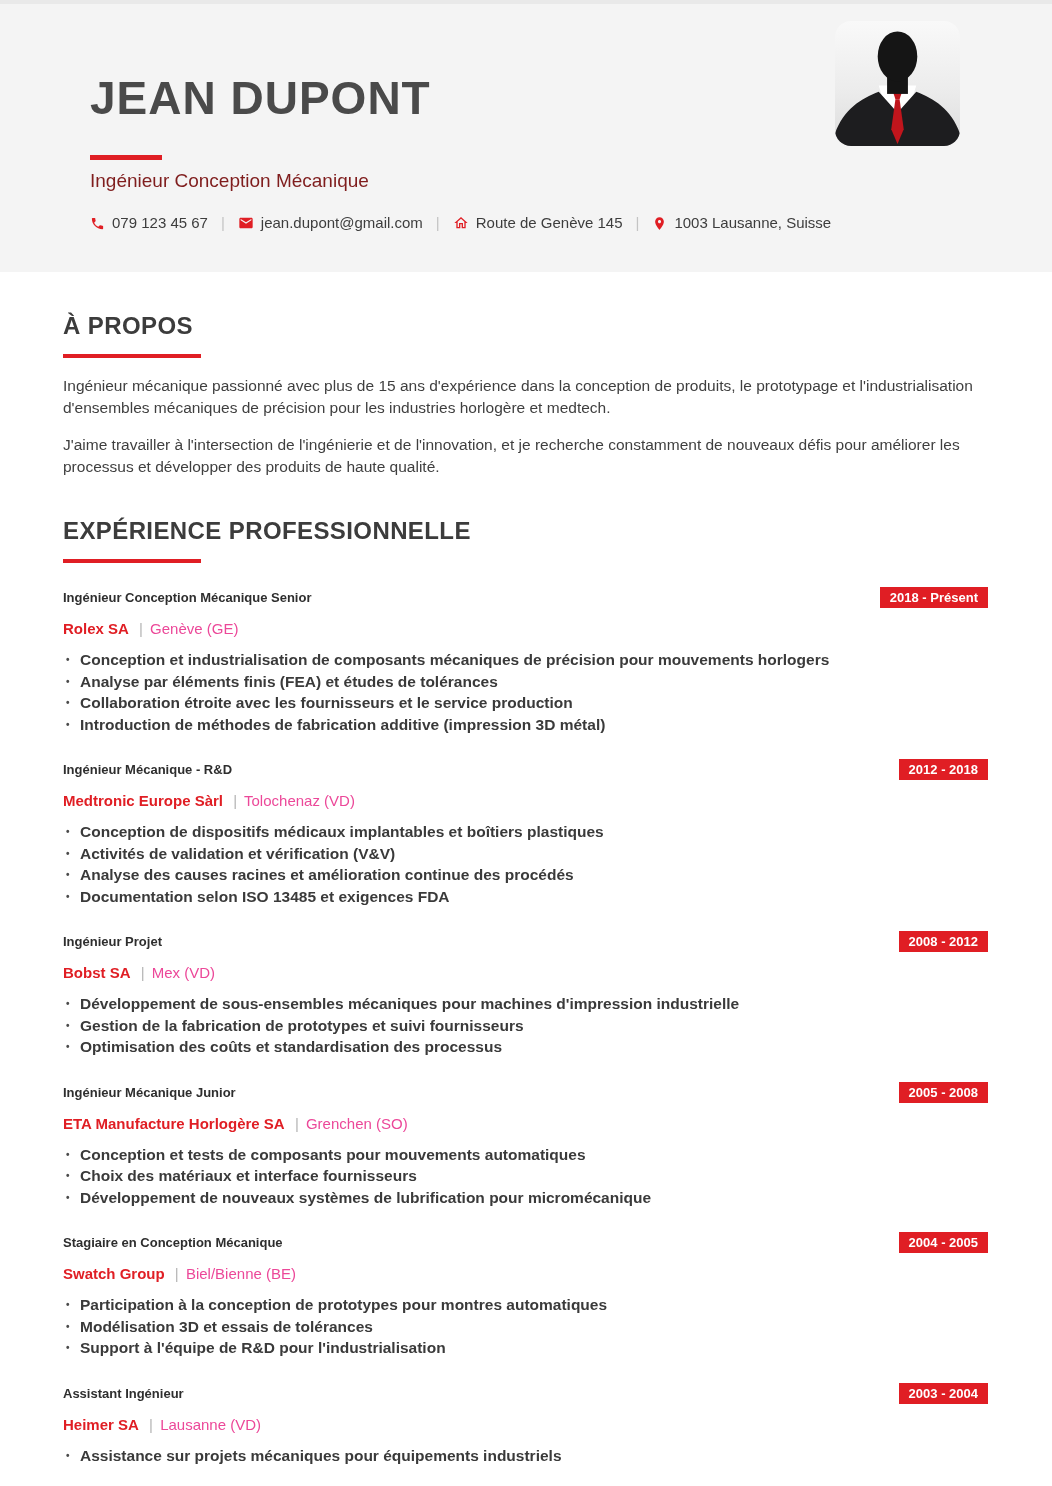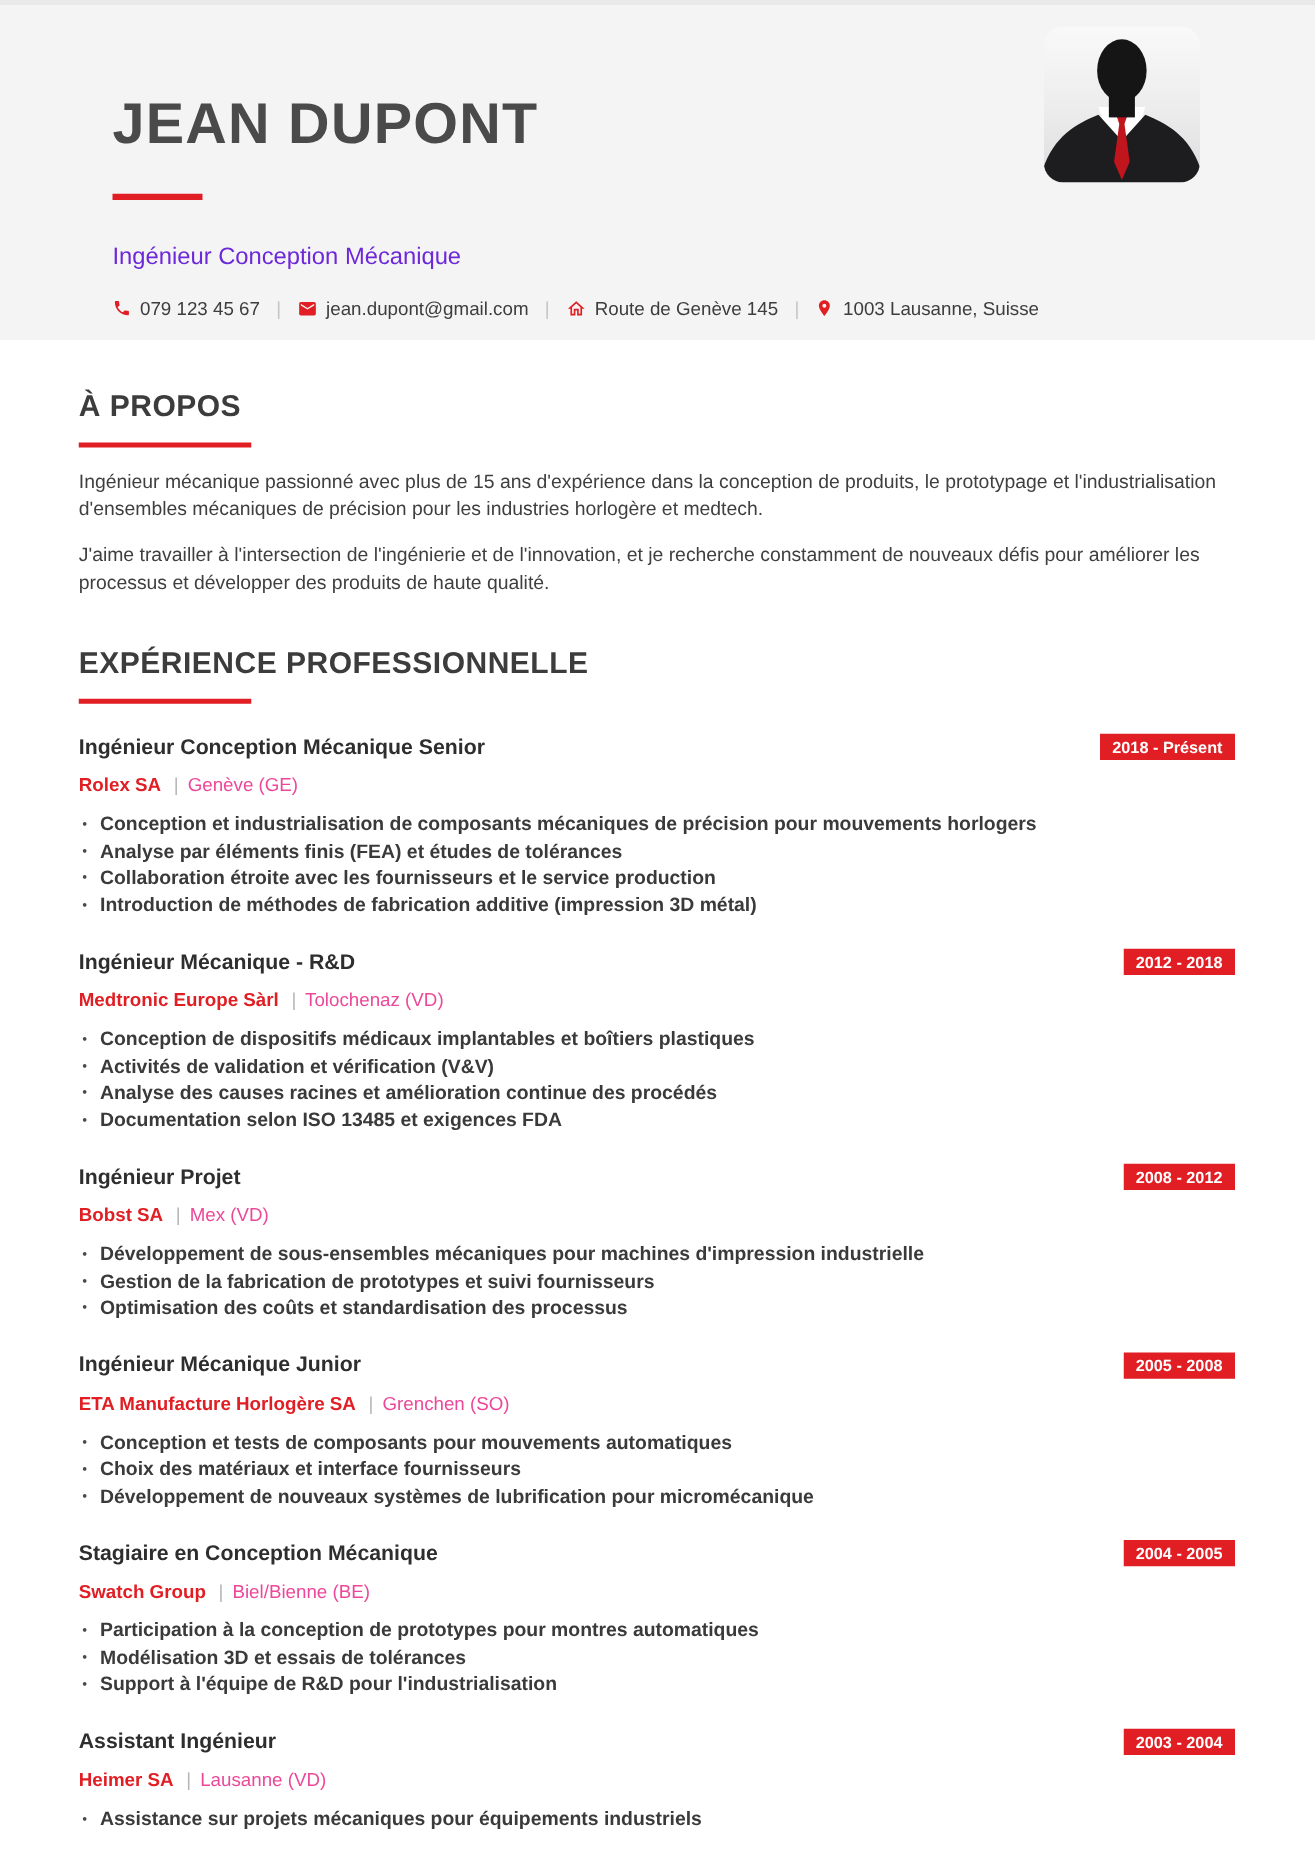--- a/index.html
+++ b/index.html
@@ -26,33 +26,33 @@
     line-height:1.05;
     font-weight:700;
     letter-spacing:1px;
     color:#4a4a4a;
   }
   .name-underline{
     width:72px;height:5px;background:var(--accent);
     margin-top:33px;
   }
   .subtitle{
-    margin-top:35px;
+    margin-top:10px;
     font-size:19px;
-    color:#6d28d9;
+    color:#7f1d1d;
   }
   .contact-row{
     margin-top:22px;
     display:flex;
     align-items:center;
     gap:13px;
     font-size:15px;
     color:#3d3d3d;
   }
-  .contact-item{display:inline-flex;align-items:flex-start;gap:7px;}
+  .contact-item{display:inline-flex;align-items:flex-end;gap:7px;}
   .contact-icon{color:var(--accent);display:inline-flex;align-items:center;}
   .sep{color:#c4c4c4;}
   .photo{
     position:absolute;
     left:835px;top:17px;
     width:125px;height:125px;
     border-radius:16px;
     overflow:hidden;
   }
   .photo svg{display:block;width:100%;height:100%;}
@@ -80,21 +80,21 @@
   }
 
   .job{margin-top:24px;}
   .job-head{
     display:flex;
     justify-content:space-between;
     align-items:center;
   }
   .job-title{
     margin:0;
-    font-size:17px;
+    font-size:13px;
     font-weight:700;
     color:#2e2e2e;
   }
   .date-badge{
     background:var(--accent);
     color:#ffffff;
     font-size:13px;
     font-weight:700;
     padding:3px 10px;
     white-space:nowrap;

